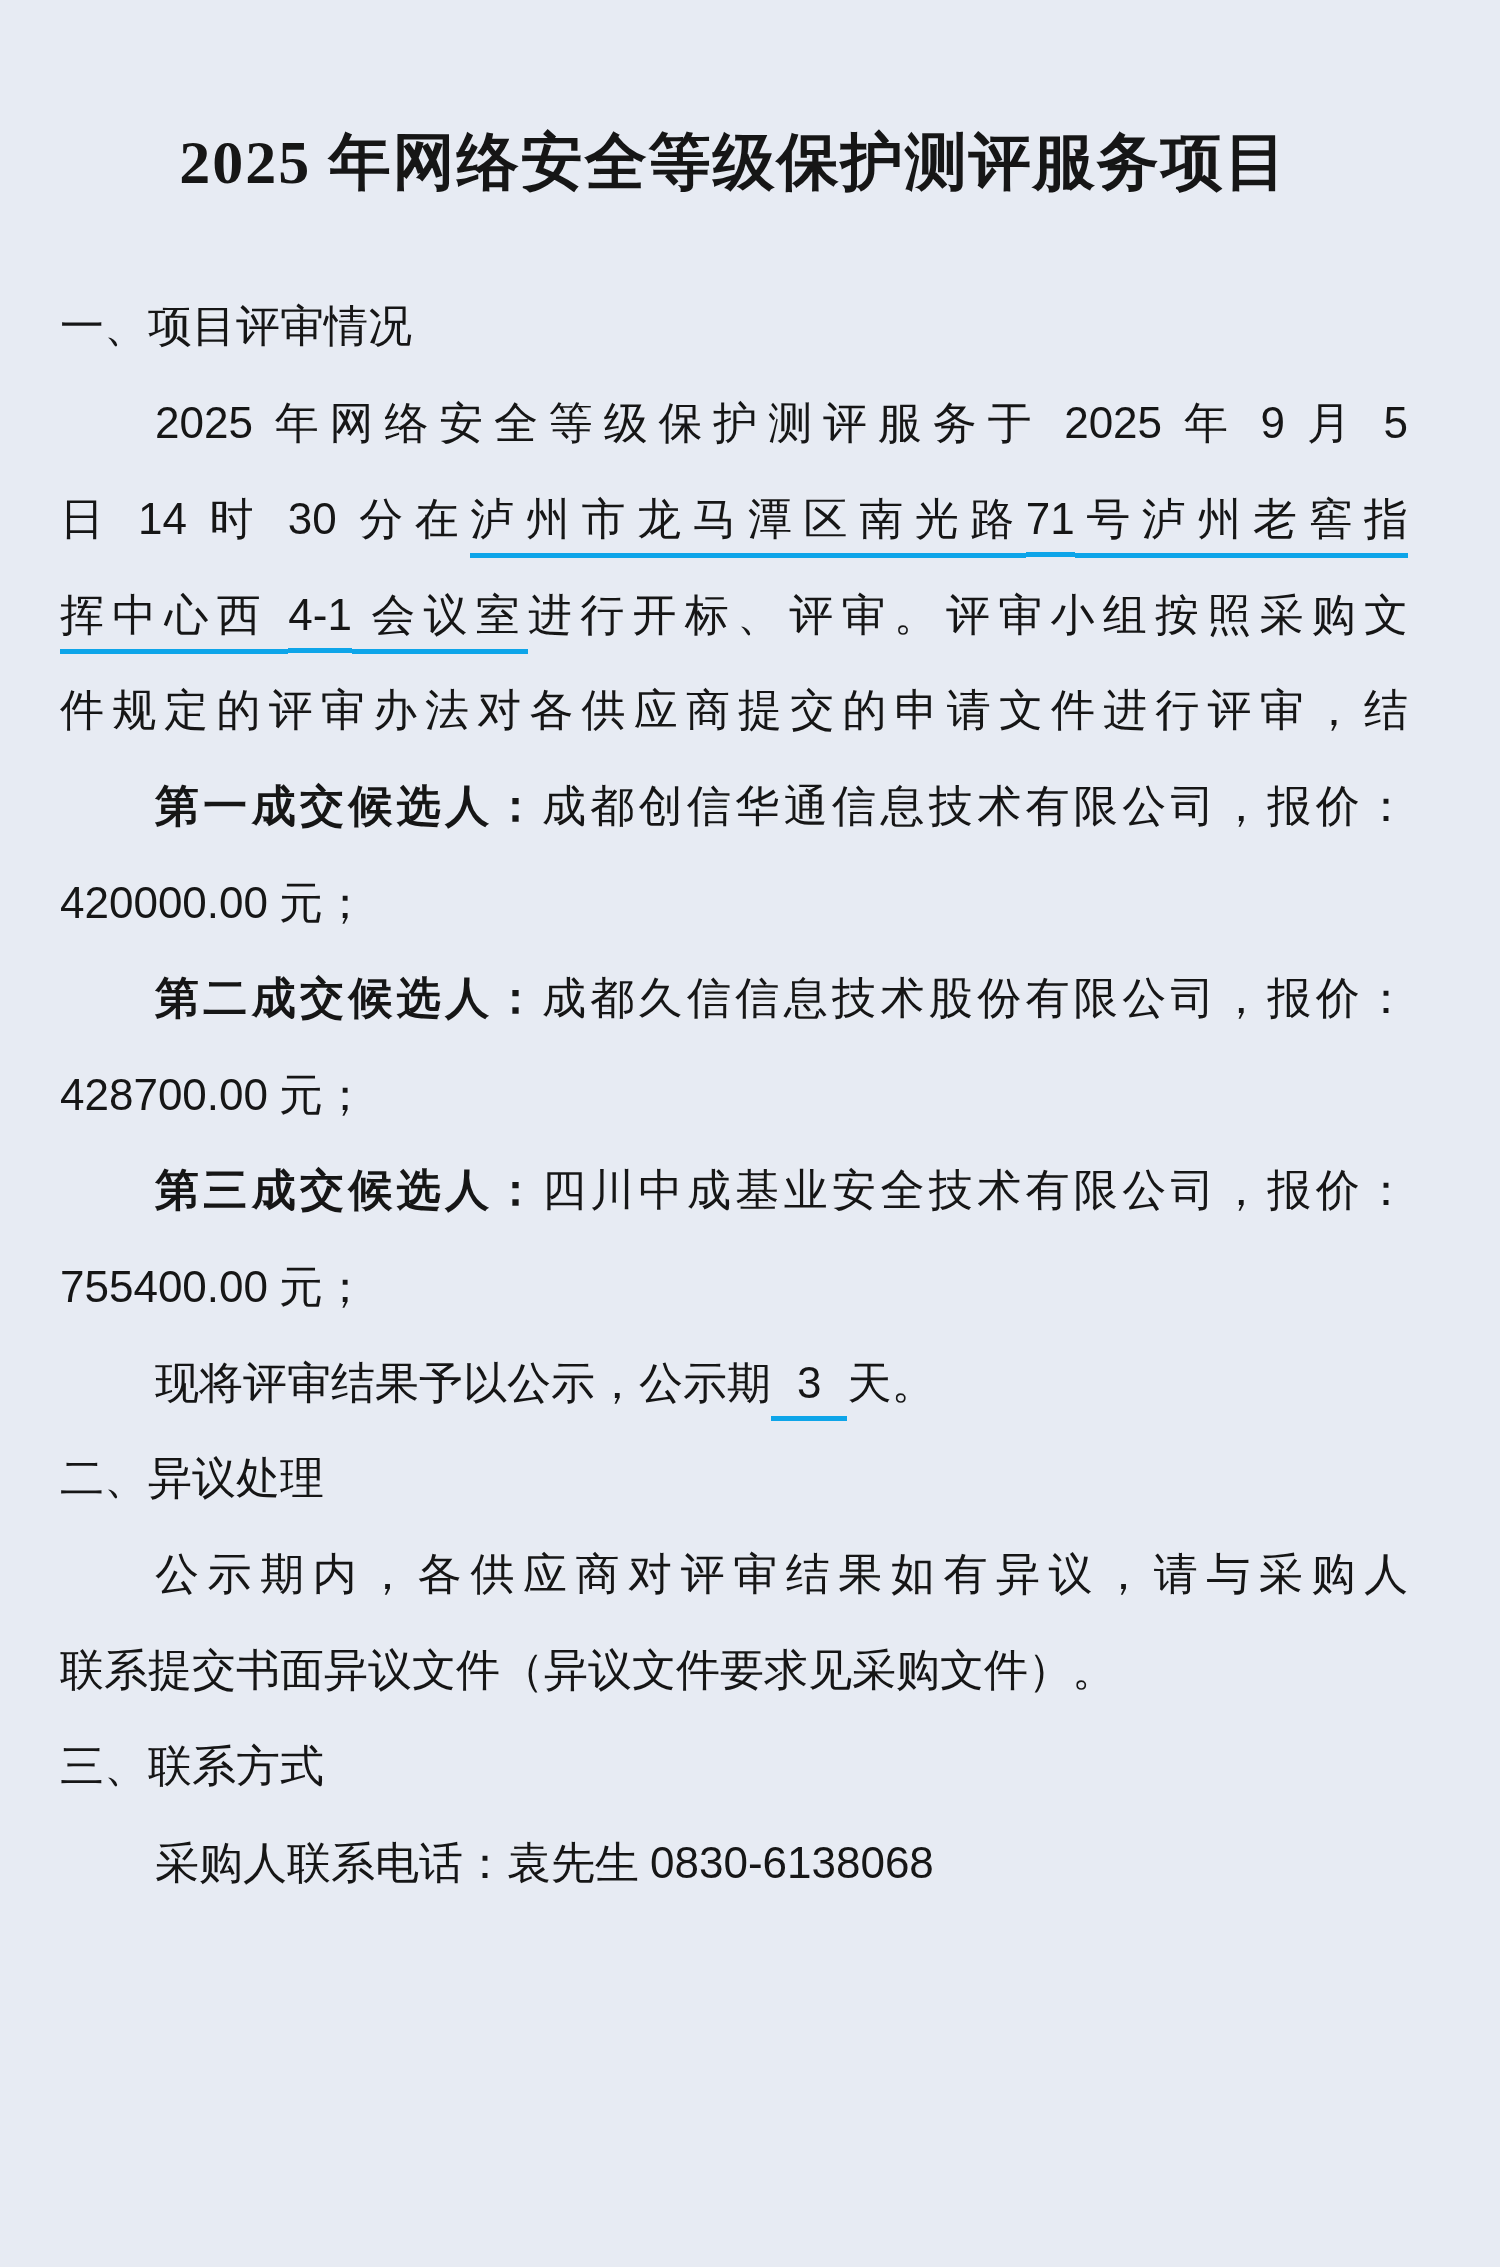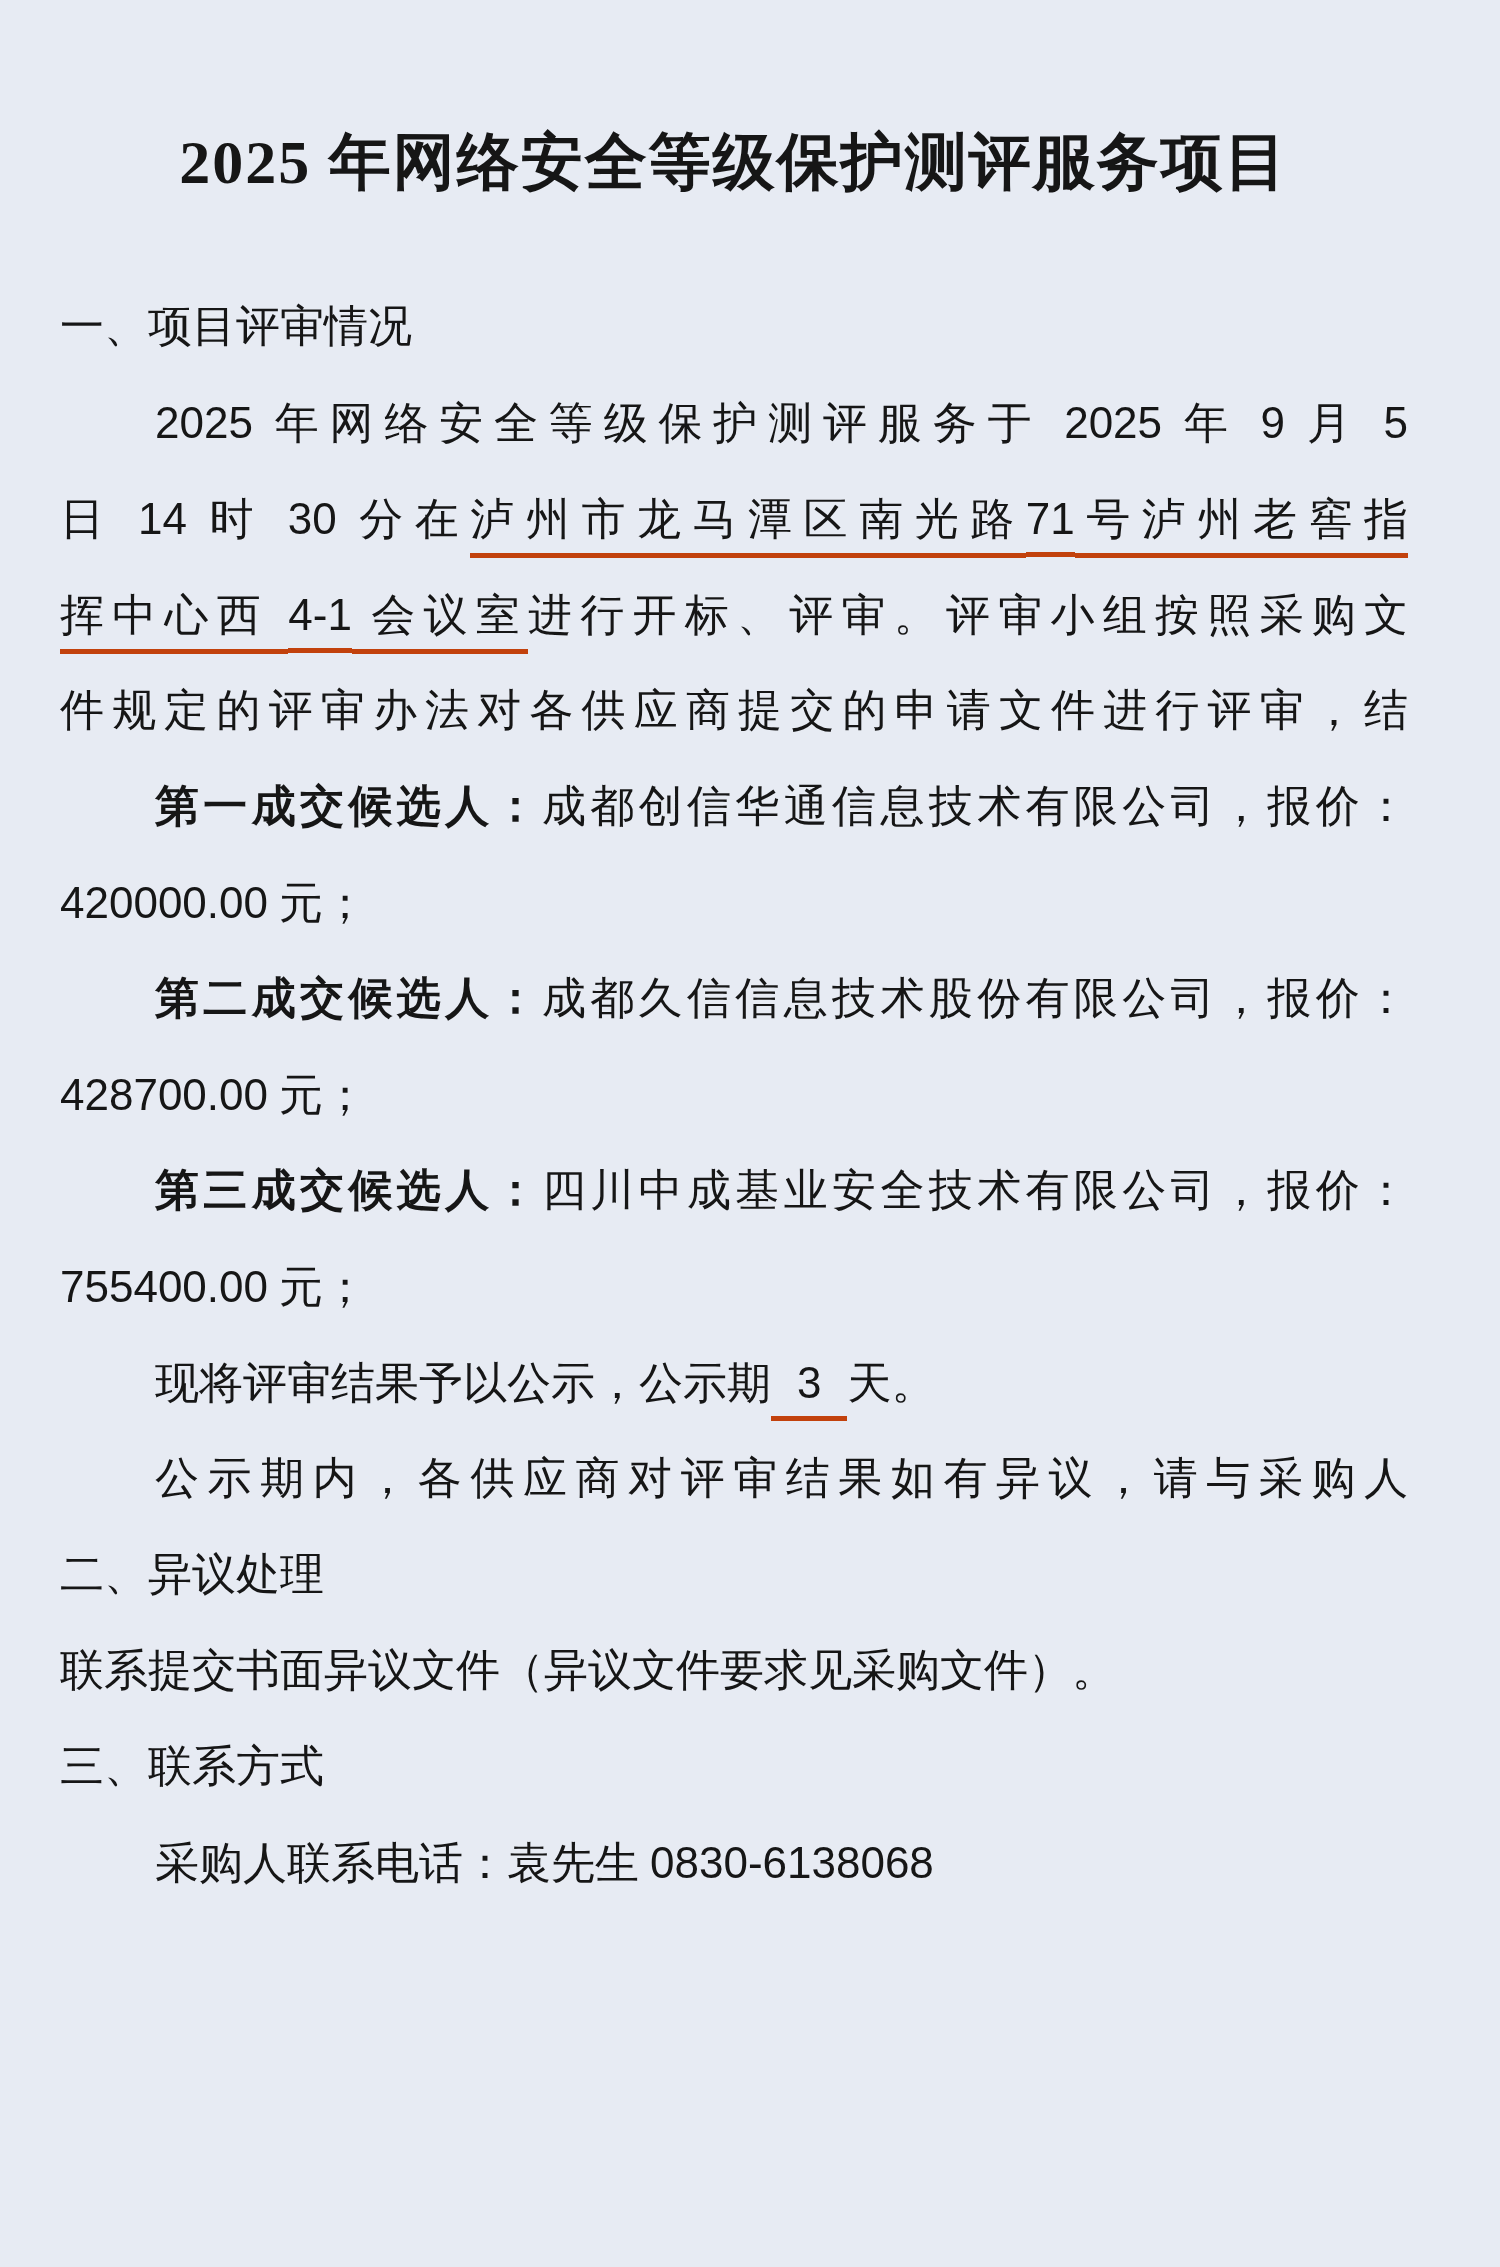--- a/index.html
+++ b/index.html
@@ -15,21 +15,21 @@
   .title-line{
     text-align:center;font-weight:bold;font-size:62px;line-height:148px;
     letter-spacing:2px;white-space:nowrap;
   }
   .body-block{margin-top:43px}
   .line{font-size:44px;line-height:96px;height:96px;overflow:hidden}
   .fill{text-align:justify;text-align-last:justify}
   .ind{text-indent:95px}
   .b{font-weight:bold}
   .num{font-family:"Liberation Sans","DejaVu Sans",sans-serif}
-  .u{border-bottom:5px solid #c2410c;padding-bottom:9px}
+  .u{border-bottom:5px solid #0ea5e9;padding-bottom:9px}
   .pad{padding-left:26px;padding-right:26px}
 </style>
 </head>
 <body>
 
 <div class="doc">
 
   <div class="title-line">2025 年网络安全等级保护测评服务项目</div>
 
   <div class="body-block">
@@ -52,23 +52,23 @@
     <div class="line fill ind"><span class="b">第二成交候选人：</span><span>成都久信信息技术股份有限公司，报价：</span></div>
 
     <div class="line"><span class="num">428700.00</span><span> 元；</span></div>
 
     <div class="line fill ind"><span class="b">第三成交候选人：</span><span>四川中成基业安全技术有限公司，报价：</span></div>
 
     <div class="line"><span class="num">755400.00</span><span> 元；</span></div>
 
     <div class="line ind"><span>现将评审结果予以公示，公示期</span><span class="u num pad">3</span><span>天。</span></div>
 
+    <div class="line"><span>二、异议处理</span></div>
+
     <div class="line fill ind"><span>公示期内，各供应商对评审结果如有异议，请与采购人</span></div>
-
-    <div class="line"><span>二、异议处理</span></div>
 
     <div class="line"><span>联系提交书面异议文件（异议文件要求见采购文件）。</span></div>
 
     <div class="line"><span>三、联系方式</span></div>
 
     <div class="line ind"><span>采购人联系电话：袁先生 </span><span class="num">0830-6138068</span></div>
 
   </div>
 </div>
 

